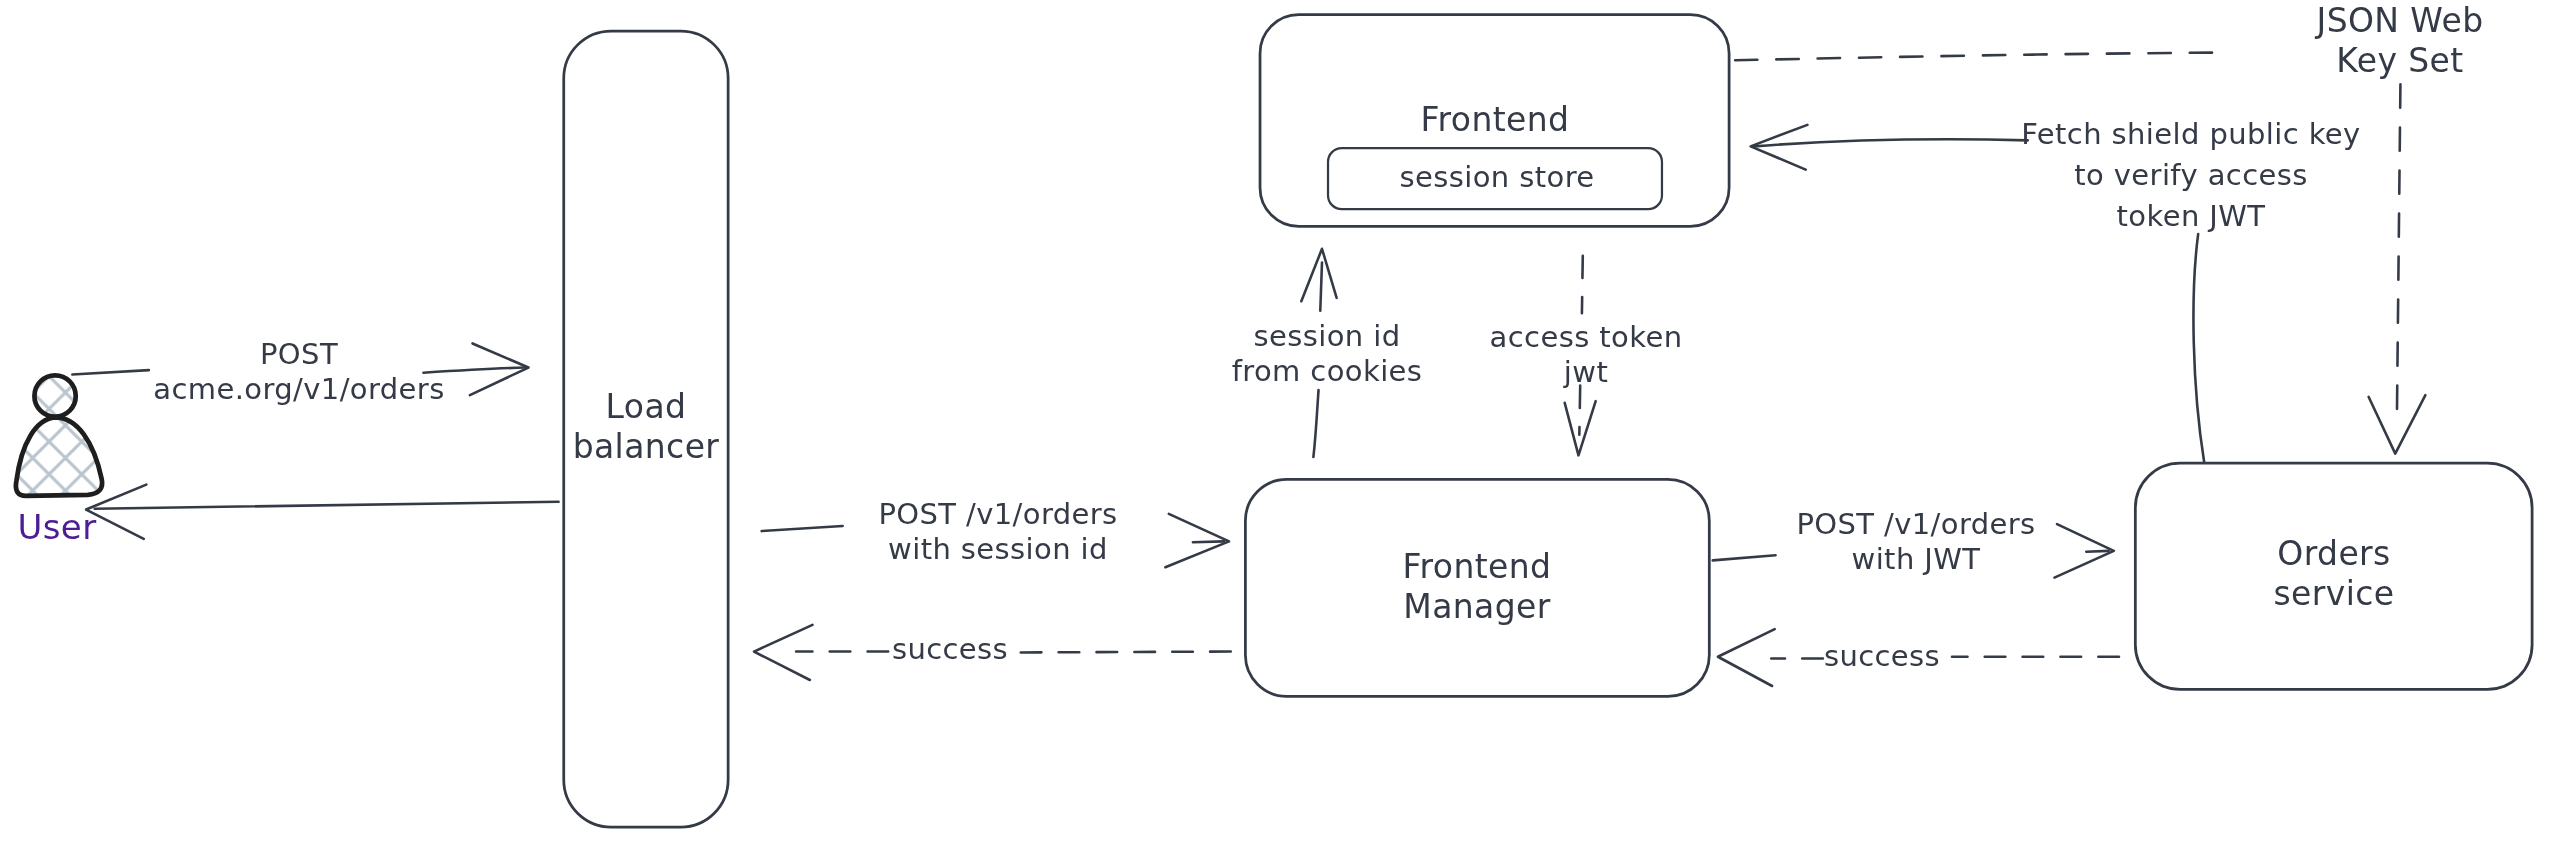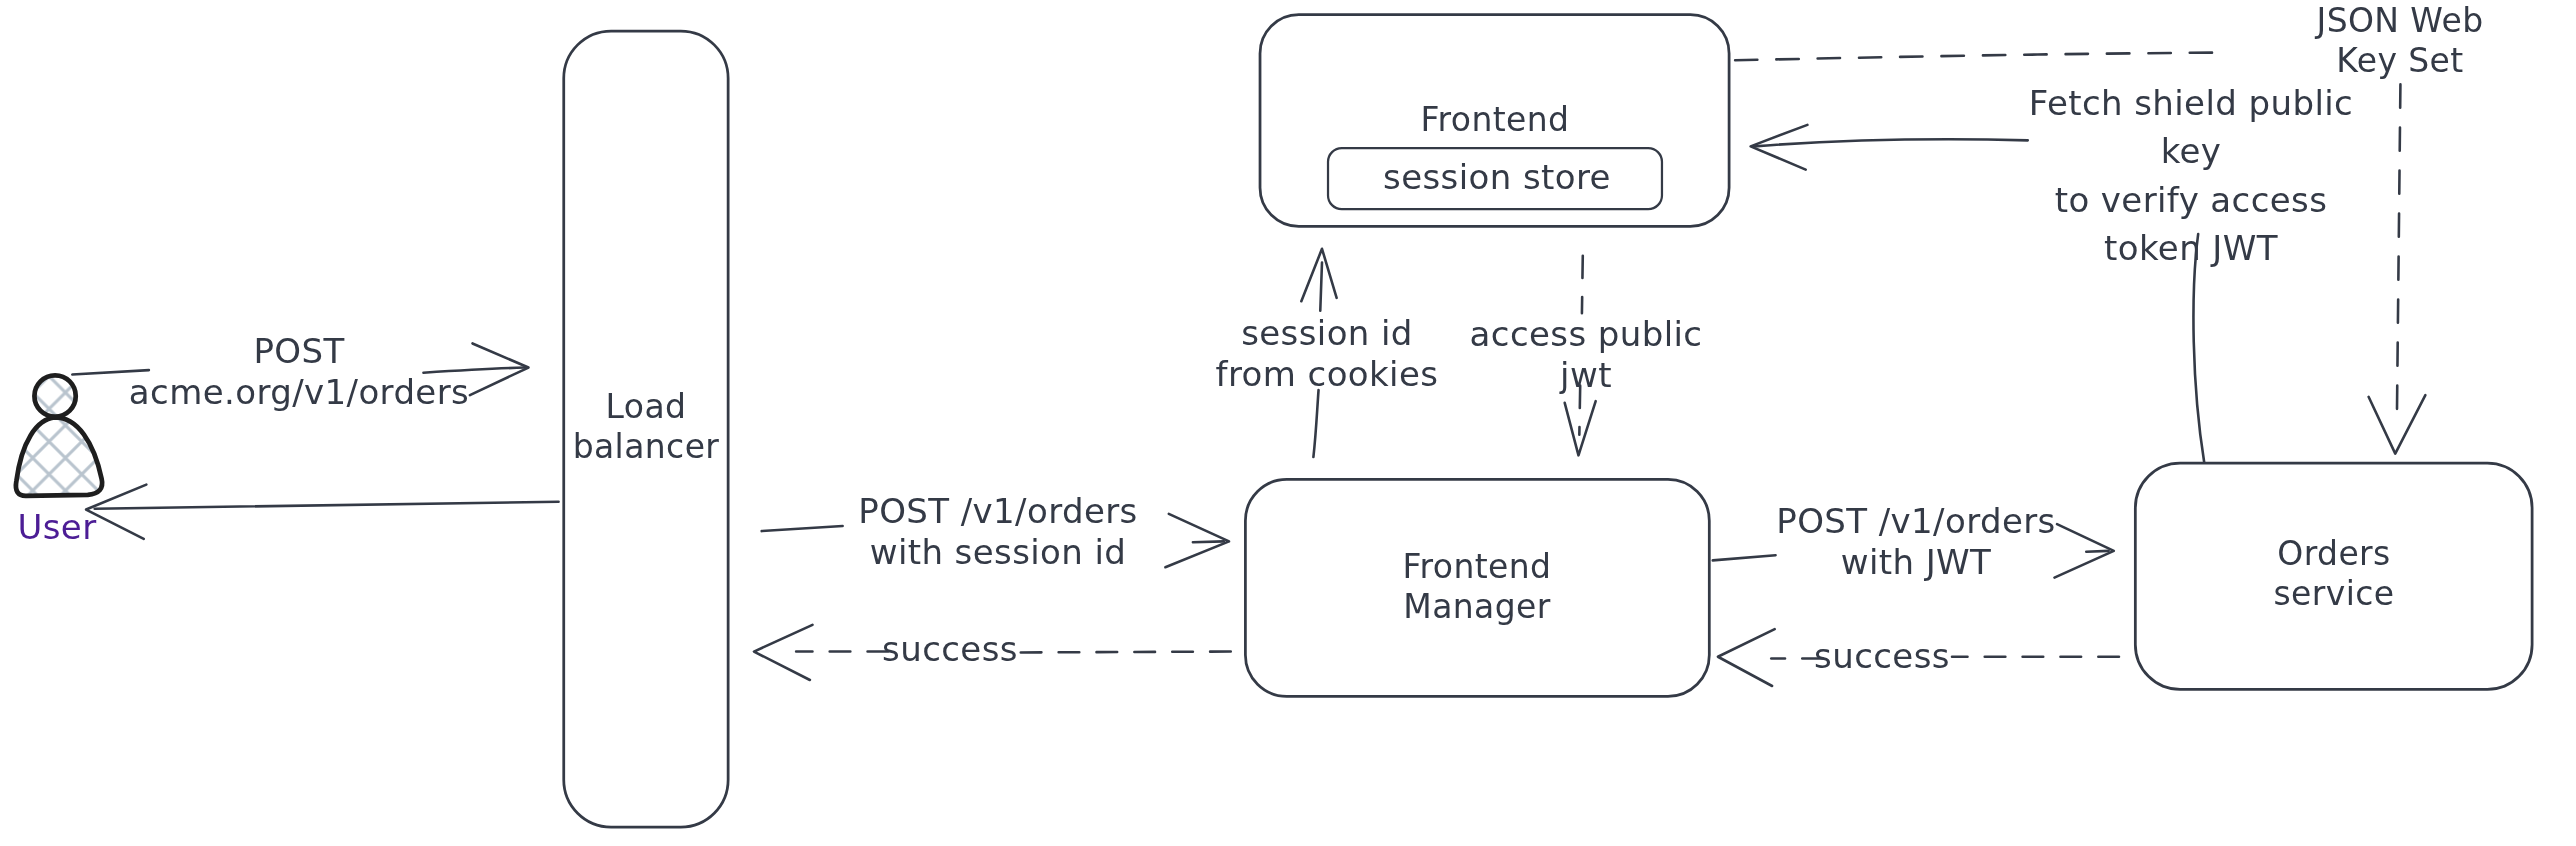--- a/index.html
+++ b/index.html
@@ -10,21 +10,21 @@
     font-family:"DejaVu Sans","Liberation Sans",sans-serif;
     overflow:hidden;
   }
   .layer{position:absolute;left:0;top:0;}
   .lbl{
     position:absolute;
     transform:translate(-50%,-50%);
     text-align:center;
     white-space:pre-line;
     color:#343a46;
-    font-size:34px;
+    font-size:29px;
     line-height:1.22;
     letter-spacing:0.4px;
   }
   .lbl.big{font-size:33px;}
   .lbl.user{color:#4c1d95;font-size:34px;font-weight:400;}
   .lbl.fetch{line-height:1.42;}
 </style>
 </head>
 <body>
 
@@ -121,21 +121,21 @@
 Manager</div>
   <div class="lbl big" style="left:2334px;top:574px;">Orders service</div>
 
   <div class="lbl" style="left:287px;top:372px;margin-left:12px;">POST
 acme.org/v1/orders</div>
   <div class="lbl" style="left:998px;top:532px;">POST /v1/orders
 with session id</div>
   <div class="lbl" style="left:950px;top:650px;">success</div>
   <div class="lbl" style="left:1327px;top:354px;">session id
 from cookies</div>
-  <div class="lbl" style="left:1586px;top:355px;">access public
+  <div class="lbl" style="left:1586px;top:355px;">access token
 jwt</div>
   <div class="lbl" style="left:1916px;top:542px;">POST /v1/orders
 with JWT</div>
   <div class="lbl" style="left:1882px;top:657px;">success</div>
   <div class="lbl fetch" style="left:2191px;top:176px;">Fetch shield public key
 to verify access
 token JWT</div>
   <div class="lbl big" style="left:2400px;top:41px;">JSON Web Key Set</div>
 
 </div>

